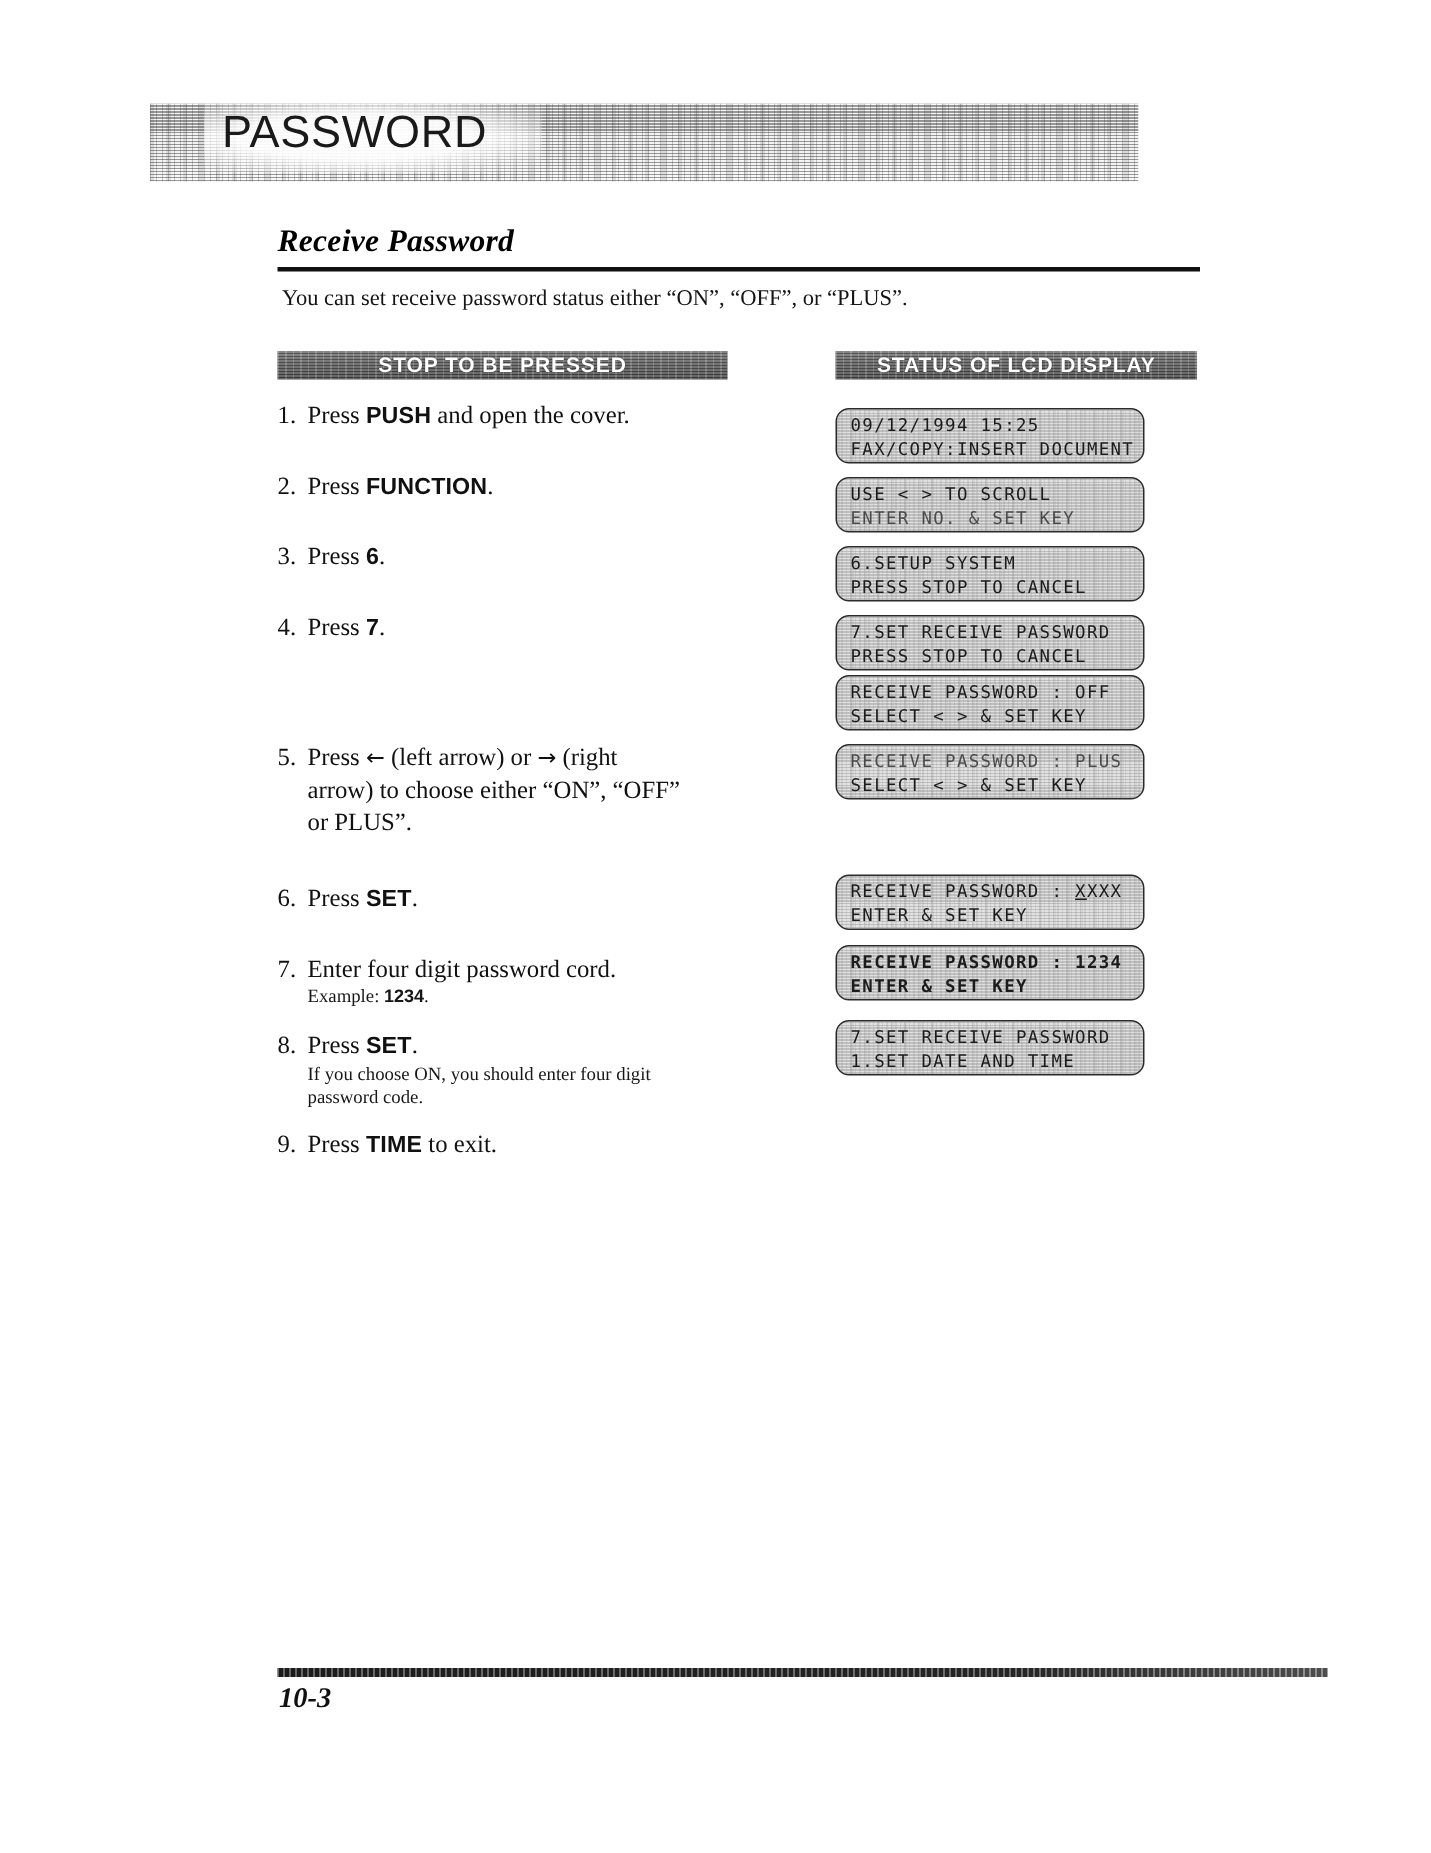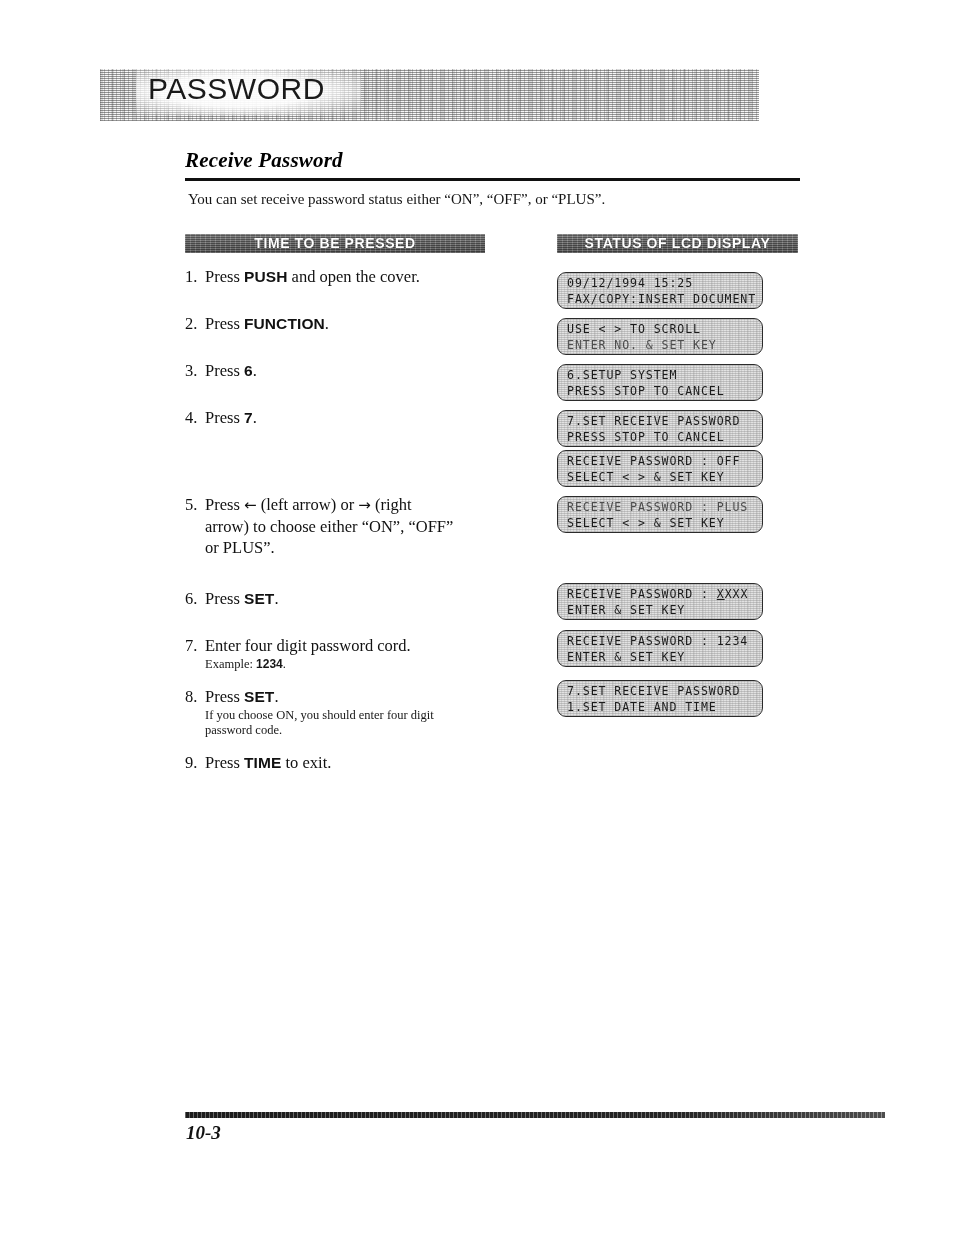--- a/index.html
+++ b/index.html
@@ -286,21 +286,21 @@
     <div id="chapter-title">PASSWORD</div>
   </div>
 
   <div id="section-heading">Receive Password</div>
   <div id="heading-rule"></div>
 
   <div id="intro-text">You can set receive password status either “ON”, “OFF”, or “PLUS”.</div>
 
   <div id="keys-header" class="col-header">
     <div class="tex"></div>
-    <div class="lbl">TIME TO BE PRESSED</div>
+    <div class="lbl">STOP TO BE PRESSED</div>
   </div>
 
   <div id="lcd-header" class="col-header">
     <div class="tex"></div>
     <div class="lbl">STATUS OF LCD DISPLAY</div>
   </div>
 
   <div id="steps-column">
 
     <div class="step" style="top:0px;">
@@ -419,21 +419,21 @@
     </div>
 
     <div class="lcd" style="top:583px;">
       <div class="grain"></div>
       <div class="rows">
         <div class="lcd-line"><span>RECEIVE PASSWORD : </span><span class="cursor-char">X</span><span>XXX</span></div>
         <div class="lcd-line">ENTER &amp; SET KEY</div>
       </div>
     </div>
 
-    <div class="lcd" style="top:630px;">
+    <div class="lcd" style="top:630px;font-weight:bold;">
       <div class="grain"></div>
       <div class="rows">
         <div class="lcd-line">RECEIVE PASSWORD : 1234</div>
         <div class="lcd-line">ENTER &amp; SET KEY</div>
       </div>
     </div>
 
     <div class="lcd" style="top:680px;">
       <div class="grain"></div>
       <div class="rows">

